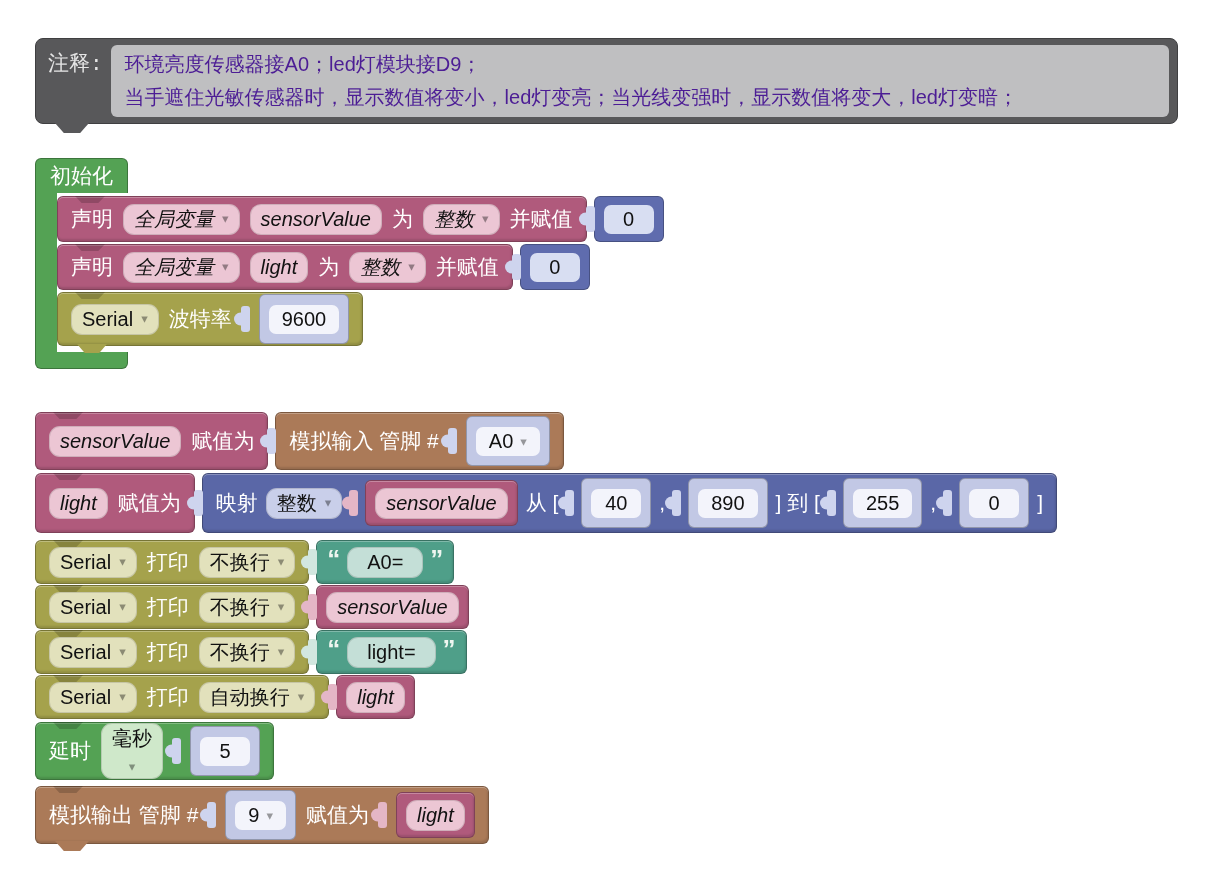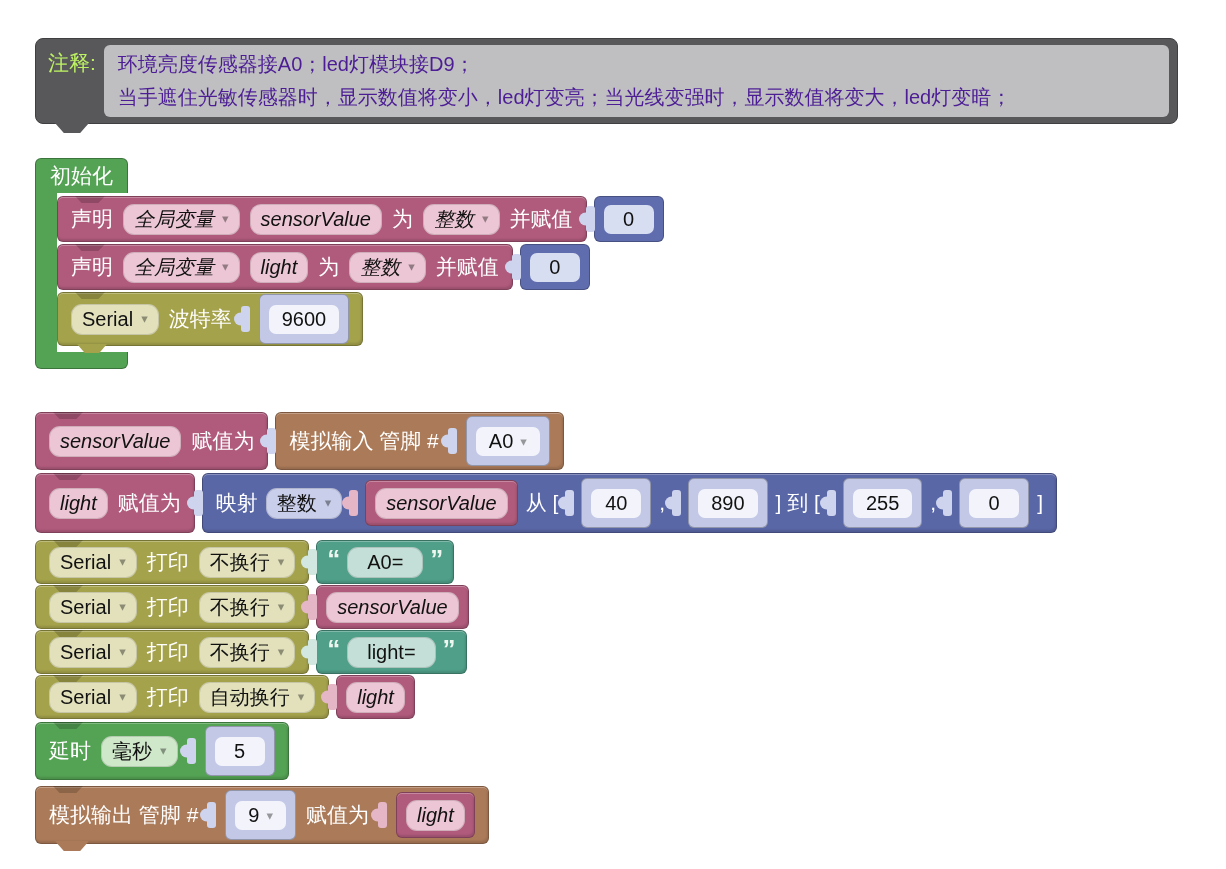--- a/index.html
+++ b/index.html
@@ -26,35 +26,35 @@
           min-width:24px;display:inline-flex;align-items:center;justify-content:center;gap:7px;
           text-align:center;}
   .vfield-dark{background:#d8def2;}
   
   .plug{flex:none;width:9px;height:26px;border-radius:3px;position:relative;z-index:2;margin:0 -1px;}
   .plug::before{content:"";position:absolute;width:13px;height:13px;border-radius:50%;
                 left:-7px;top:50%;transform:translateY(-50%);background:inherit;}
   
   .c-pink{background:#b05a7c;}   .f-pink{background:#ecc6d4;font-style:italic;}
   .c-olive{background:#a5a24c;}  .f-olive{background:#e2e1bc;}
-  .c-green{background:#54a254;}  .f-green{background:#cfe8ca;}
+  .c-green{background:#54a254;}  .f-green{background:#cfe8ca;flex-direction:column;}
   .c-blue{background:#5a67a7;}   .f-blue{background:#c9cfea;}
   .c-brown{background:#ab7a58;}
   .c-teal{background:#4f9f89;}   .f-teal{background:#c4dfd7;}
   .c-numdark{background:#5f6cae;}
   .c-numlight{background:#c2c8e5;}
   .p-pink{background:#e4b6c6;} .p-lav{background:#ced4ee;} .p-teal{background:#d2e7df;}
   
   .h58{height:58px;} .h56{height:56px;} .h52{height:52px;}
   .h44{height:44px;} .h42{height:42px;} .h40{height:40px;} .h36{height:36px;}
   
   .comment{position:absolute;left:35px;top:38px;width:1143px;height:86px;background:#58585a;
            border-radius:8px;border:1px solid #3f3f41;display:flex;align-items:stretch;
            padding:6px 8px;box-sizing:border-box;gap:6px;}
-  .comment-label{color:#bef264;font-size:21px;padding:4px 2px 0 4px;flex:none;}
+  .comment-label{color:#e5e5e5;font-size:21px;padding:4px 2px 0 4px;flex:none;font-family:Liberation Mono, monospace;}
   .comment-body{flex:1;background:#bfbfc1;border-radius:6px;padding:3px 14px;color:#4c1d95;
                 font-size:20px;line-height:33px;overflow:hidden;white-space:nowrap;}
   .btab{position:absolute;width:34px;height:10px;
         clip-path:polygon(0 0,100% 0,74% 100%,26% 100%);}
   
   .init-hat{position:absolute;left:35px;top:158px;height:34px;display:inline-flex;align-items:center;
             padding:0 14px;background:#54a254;border:1px solid rgba(0,0,0,.28);border-bottom:none;
             border-radius:6px 6px 0 0;color:#fff;font-size:21px;}
   .init-bar{position:absolute;left:35px;top:191px;width:22px;height:162px;background:#54a254;
             border-left:1px solid rgba(0,0,0,.28);box-sizing:border-box;}

